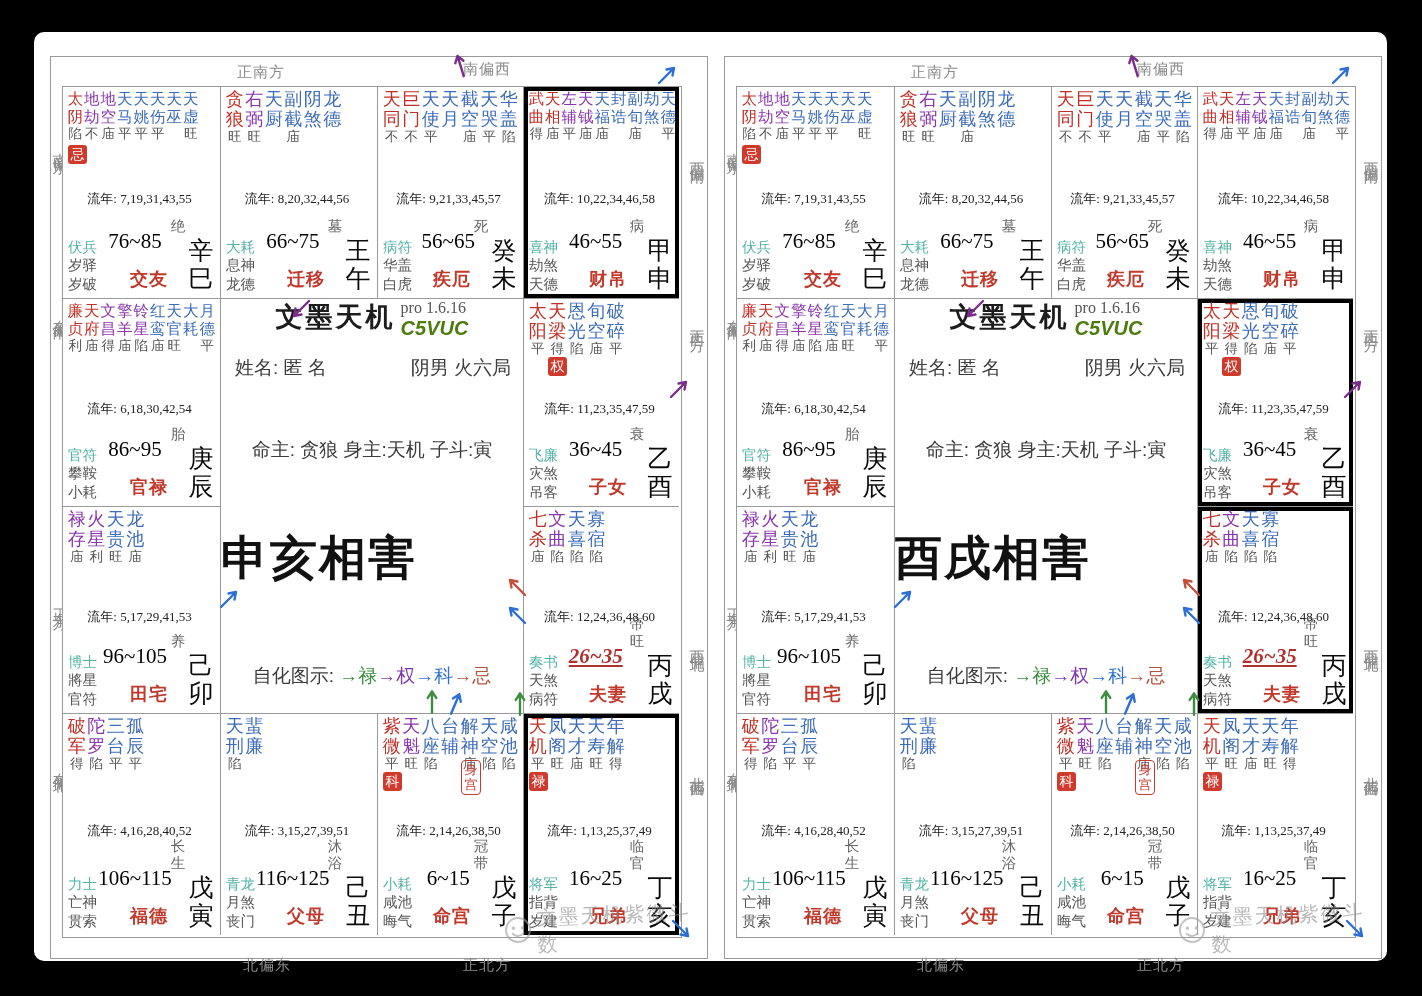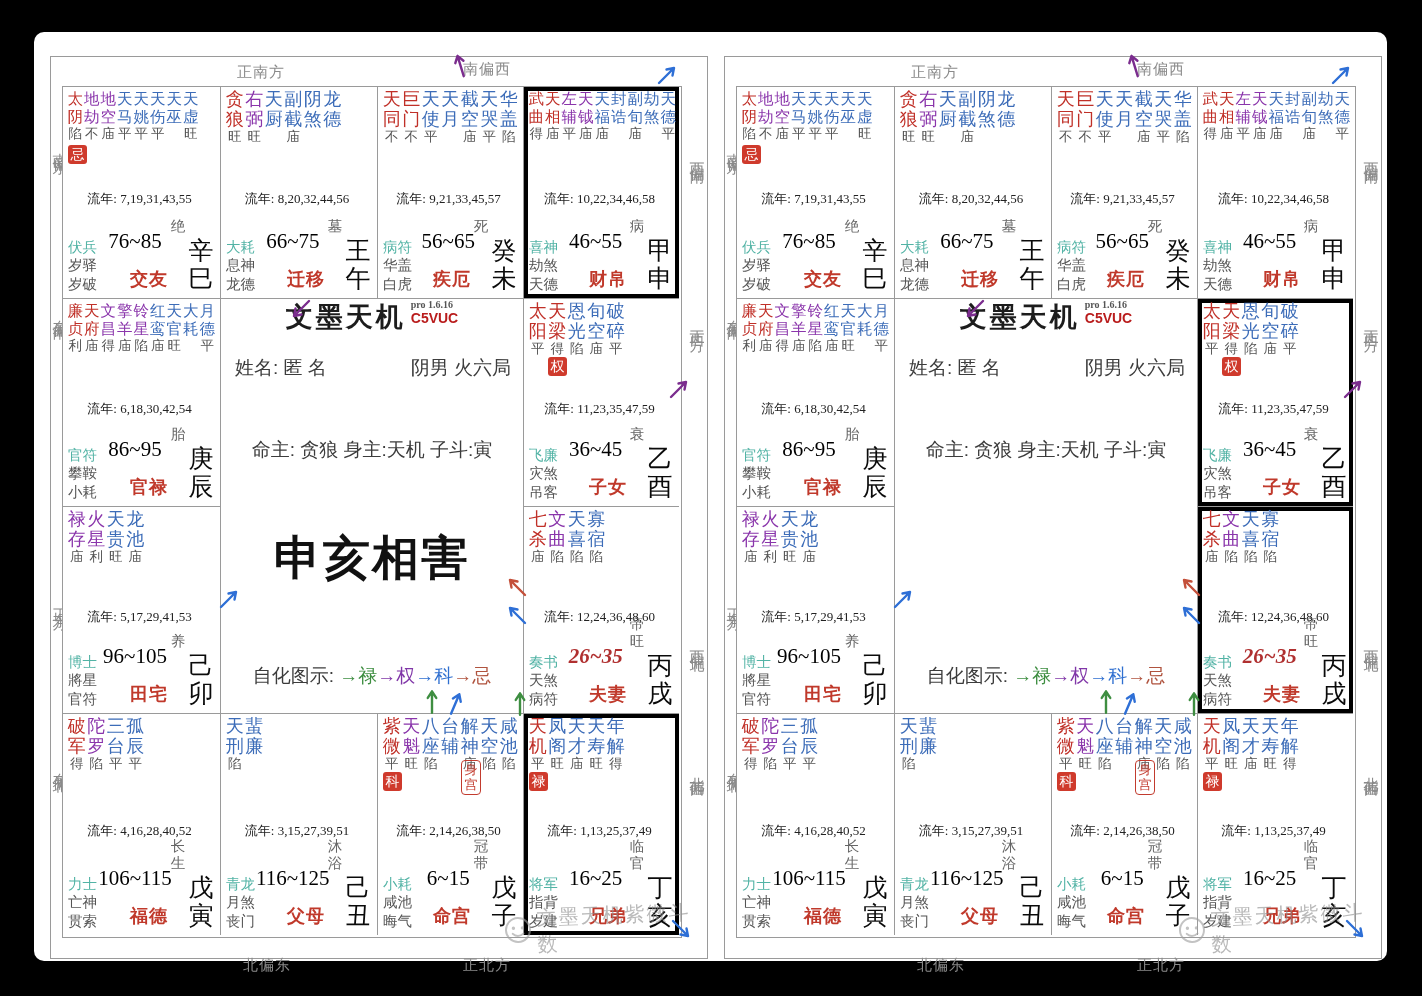--- a/index.html
+++ b/index.html
@@ -36,32 +36,32 @@
          border-radius:3px;display:flex;align-items:center;justify-content:center;}
   .bodyb{position:absolute;right:42px;top:46px;border:1.5px solid #c23b2e;border-radius:4px;color:#c23b2e;
          font-size:13px;line-height:14.5px;width:18px;text-align:center;padding:2px 0;}
   .liunian{position:absolute;top:49%;left:0;right:4px;text-align:center;
            font-family:"Liberation Serif",serif;font-size:13px;color:#222;white-space:nowrap;}
   .gods{position:absolute;left:5px;bottom:5px;font-size:14.5px;line-height:18.5px;color:#555;}
   .gods span{display:block;}
   .gods .g0{color:#52b3a5;}
   .age{position:absolute;left:14%;bottom:44px;width:100px;text-align:center;
        font-family:"Liberation Serif",serif;font-size:21px;color:#000;}
-  .age.hl-age{color:#b03030;font-style:italic;font-weight:600;}
+  .age.hl-age{color:#b03030;font-style:italic;text-decoration:underline;font-weight:600;}
   .palace{position:absolute;right:52px;bottom:7px;font-size:18px;color:#c0392b;font-weight:600;letter-spacing:1px;}
   .stage{position:absolute;right:34px;bottom:64px;width:16px;font-size:14.5px;line-height:16.5px;color:#666;text-align:center;}
   .pillar{position:absolute;right:5px;bottom:6px;width:28px;font-size:25px;line-height:27.5px;color:#0a0a0a;text-align:center;}
 
   .c-title{position:absolute;top:0;width:100%;text-align:center;font-size:27px;color:#1c1c1c;letter-spacing:3px;font-weight:600;}
   .c-title .ver{display:inline-block;vertical-align:top;text-align:left;margin-left:5px;letter-spacing:0;}
-  .ver .v1{display:block;font-size:10px;color:#555;font-family:"Liberation Serif",serif;font-weight:700;}
-  .ver .v2{display:block;font-size:14px;color:#b91c1c;font-weight:700;}
+  .ver .v1{display:block;font-size:16px;color:#555;font-family:"Liberation Serif",serif;font-weight:400;}
+  .ver .v2{display:block;font-size:20px;color:#4d7c0f;font-weight:700;font-style:italic;}
   .c-name{position:absolute;top:56px;left:14px;right:12px;font-size:19px;color:#3c3c3c;display:flex;justify-content:space-between;}
   .c-lords{position:absolute;top:138px;width:100%;text-align:center;font-size:19px;color:#3c3c3c;}
-  .c-big{position:absolute;top:228px;width:100%;text-align:center;font-size:47px;font-weight:700;color:#111;letter-spacing:2px;}
+  .c-big{position:absolute;top:228px;width:100%;text-align:left;font-size:47px;font-weight:700;color:#111;letter-spacing:2px;}
   .c-zihua{position:absolute;top:364px;width:100%;text-align:center;font-size:19px;color:#3c3c3c;white-space:nowrap;}
   .c-zihua b{font-weight:500;}
 
   .arrow{position:absolute;width:26px;height:26px;pointer-events:none;}
   .wm{position:absolute;left:452px;top:845px;display:flex;align-items:center;gap:4px;opacity:.62;z-index:5;transform:rotate(-2deg);}
   .wm-text{font-size:20px;color:#8f8f8f;letter-spacing:2px;}
 </style>
 </head>
 <body>
 
@@ -1330,20 +1330,21 @@
           <div>辰</div>
         </div>
       </div>
       <div class="center">
         <div class="c-title"><span>文墨天机</span><span class="ver"><span class="v1">pro 1.6.16</span><span class="v2">C5VUC</span></span></div>
         <div class="c-name">
           <span>姓名: 匿 名</span>
           <span>阴男 火六局</span>
         </div>
         <div class="c-lords">命主: 贪狼 身主:天机  子斗:寅</div>
+        <div class="c-big">酉戌相害</div>
         <div class="c-zihua"><span>自化图示: </span><b style="color: rgb(62, 142, 65);">→禄</b><b style="color: rgb(128, 54, 168);">→权</b><b style="color: rgb(47, 111, 208);">→科</b><b style="color: rgb(176, 84, 63);">→忌</b></div>
       </div>
     </div>
     <span class="arrow" style="left: 396px; top: -6px; transform: rotate(-62deg);"><svg width="26" height="26" viewBox="0 0 26 26">
         <path d="M4 22 L19 7 M19 7 l-7.5 1.5 M19 7 l-1.5 7.5" stroke="#7b2d8e" stroke-width="2.4" fill="none" stroke-linecap="round" stroke-linejoin="round"></path>
       </svg></span>
     <span class="arrow" style="left: 604px; top: 4px; transform: rotate(0deg);"><svg width="26" height="26" viewBox="0 0 26 26">
         <path d="M4 22 L19 7 M19 7 l-7.5 1.5 M19 7 l-1.5 7.5" stroke="#2e6fd6" stroke-width="2.4" fill="none" stroke-linecap="round" stroke-linejoin="round"></path>
       </svg></span>
     <span class="arrow" style="left: 236px; top: 240px; transform: rotate(180deg);"><svg width="26" height="26" viewBox="0 0 26 26">

